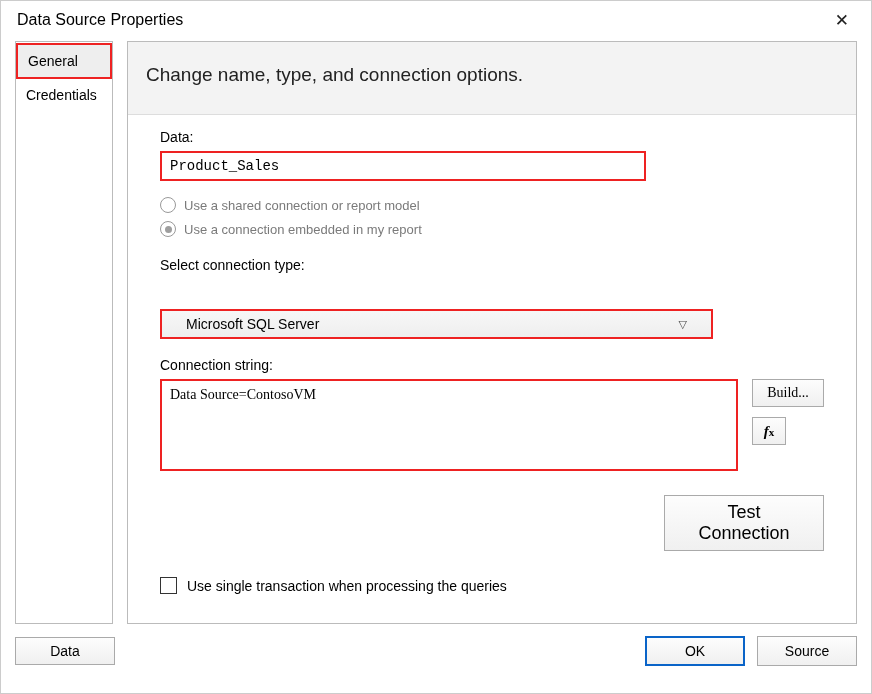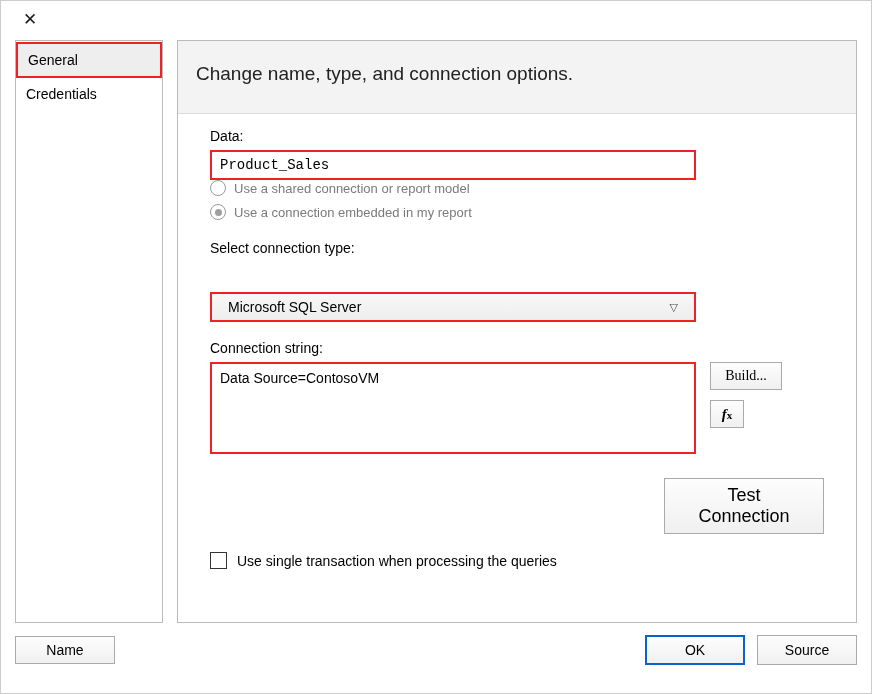--- a/index.html
+++ b/index.html
@@ -85,20 +85,21 @@
     .text-field {
       width: 486px;
       height: 30px;
       padding: 4px 8px;
       font-size: 14px;
       font-family: Liberation Mono, monospace;
       border: 2px solid #e22;
       background: #fff;
     }
     .radio-group {
+      margin-top: 16px;
       margin-bottom: 20px;
     }
     .radio-row {
       display: flex;
       align-items: center;
       gap: 8px;
       margin-bottom: 8px;
       color: #7a7a7a;
     }
     .faux-radio {
@@ -112,50 +113,50 @@
       background: #fff;
     }
     .faux-radio.checked::after {
       content: "";
       width: 7px;
       height: 7px;
       background: #9e9e9e;
       border-radius: 50%;
     }
     .select-box {
-      width: 486px;
+      width: 553px;
       height: 30px;
       border: 2px solid #e22;
       background: linear-gradient(#f7f7f7, #eee);
       display: flex;
       align-items: center;
       justify-content: space-between;
-      padding: 0 16px;
+      padding: 0 24px;
       cursor: pointer;
       font-size: 14px;
       margin-top: 36px;
     }
     .chev {
       font-size: 11px;
       color: #444;
     }
     .section-gap { margin-top: 18px; }
     .conn-row {
       display: flex;
       align-items: flex-start;
       gap: 14px;
       margin-top: 6px;
     }
     .conn-string-field {
-      width: 486px;
+      width: 578px;
       height: 92px;
       border: 2px solid #e22;
       padding: 6px 8px;
       font-size: 14px;
-      font-family: Liberation Sans, sans-serif;
+      font-family: Liberation Serif, serif;
       resize: none;
       background: #fff;
     }
     .conn-side-btns {
       display: flex;
       flex-direction: column;
       gap: 10px;
     }
     .win-btn {
       border: 1px solid #aaa;
@@ -193,21 +194,21 @@
       padding: 6px 18px;
       font-size: 18px;
       font-family: inherit;
       cursor: pointer;
       width: 160px;
     }
     .check-row {
       display: flex;
       align-items: center;
       gap: 10px;
-      margin-top: 18px;
+      margin-top: 26px;
       font-size: 14px;
     }
     .faux-check {
       width: 17px;
       height: 17px;
       border: 1.5px solid #333;
       background: #fff;
     }
     .footer {
       display: flex;
@@ -231,20 +232,21 @@
     }
     .ok-btn {
       border: 2px solid #0a64c8;
     }
     .help-btn { width: 100px; }
   </style>
 </head>
 <body>
 
 <div class="title-bar">
+  <div class="title-text">Data Source Properties</div>
   <div class="close-x">✕</div>
 </div>
 
 <div class="main-area">
 
   <div class="sidebar">
     <div class="sidebar-item active">General</div>
     <div class="sidebar-item">Credentials</div>
   </div>
 
@@ -296,18 +298,18 @@
         <span class="faux-check"></span>
         <span>Use single transaction when processing the queries</span>
       </div>
 
     </div>
   </div>
 
 </div>
 
 <div class="footer">
-  <button class="footer-btn help-btn">Name</button>
+  <button class="footer-btn help-btn">Data</button>
   <div class="footer-right">
     <button class="footer-btn ok-btn">OK</button>
     <button class="footer-btn">Source</button>
   </div>
 </div>
 
 </body></html>

